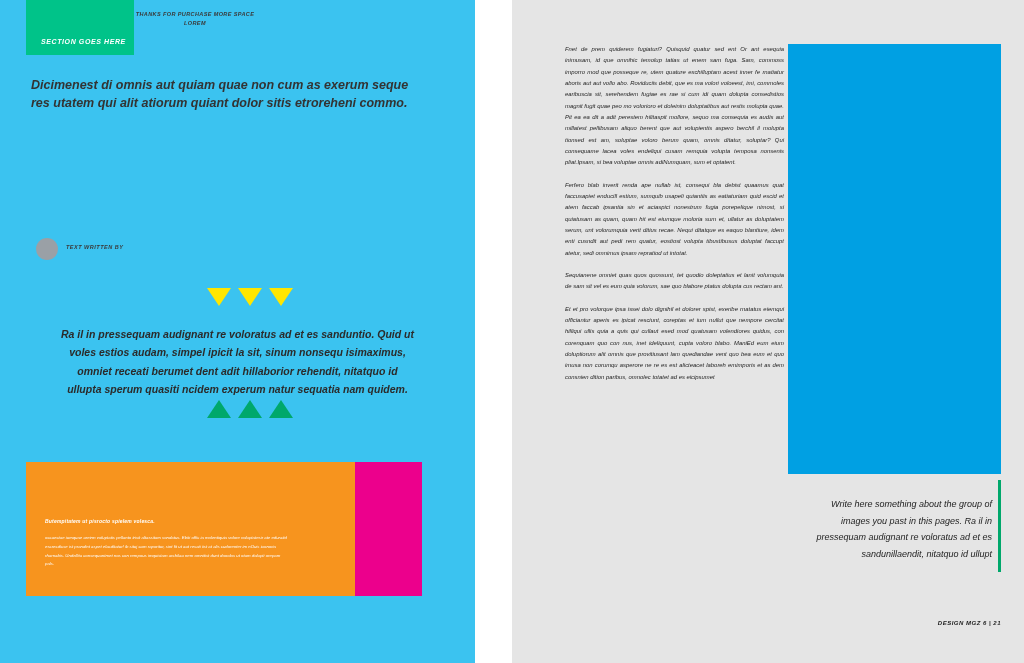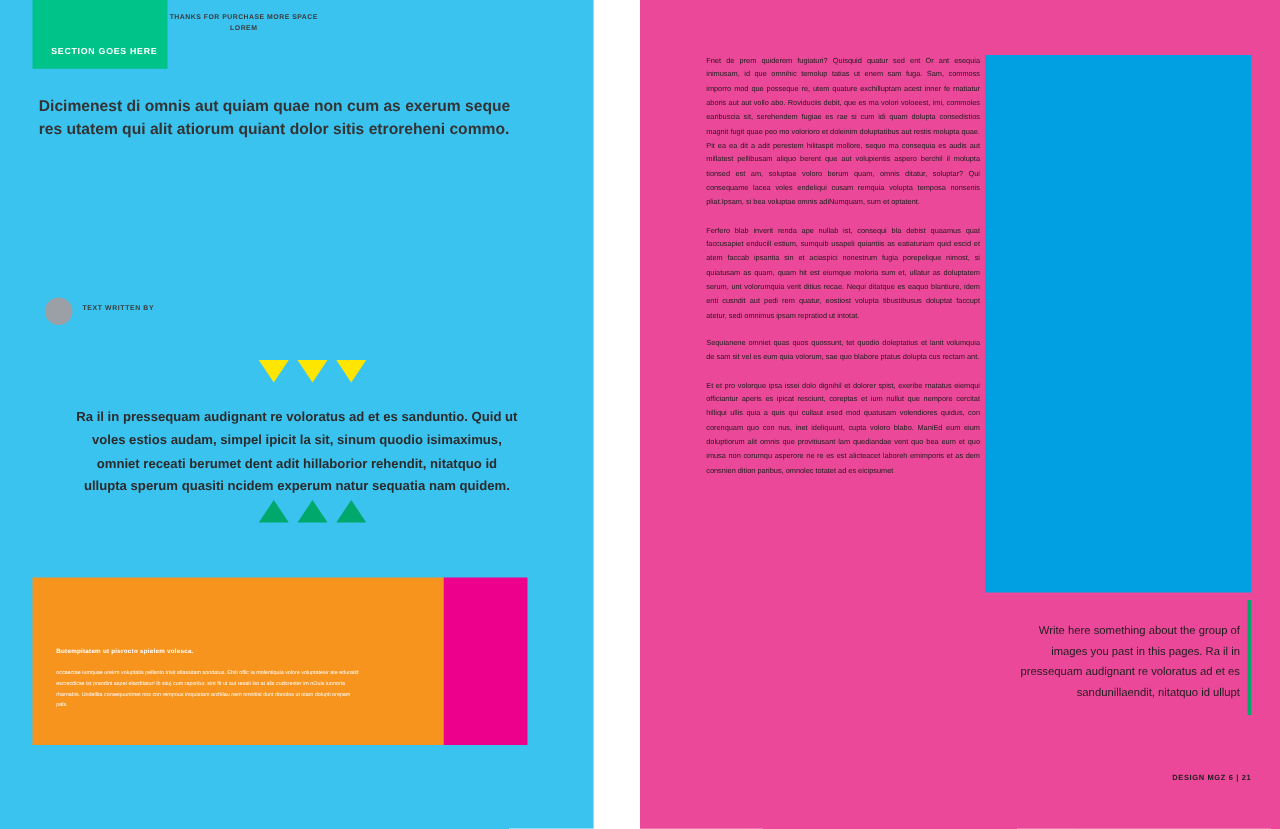--- a/index.html
+++ b/index.html
@@ -11,20 +11,21 @@
     width: 1024px;
     height: 663px;
     font-family: "Liberation Sans", sans-serif;
     overflow: hidden;
   }
   .spread {
     position: relative;
     width: 860px;
     height: 663px;
     background: #ffffff;
+    font-style: italic;
   }
 
   
   .page-left {
     position: absolute;
     left: 0;
     top: 0;
     width: 512px;
     height: 663px;
     background: #ffffff;
@@ -193,21 +194,21 @@
     color: #ffffff;
   }
 
   
   .page-right {
     position: absolute;
     left: 512px;
     top: 0;
     width: 512px;
     height: 663px;
-    background: #ec4899;
+    background: #e5e5e5;
     overflow: hidden;
   }
   .col-text {
     position: absolute;
     left: 53px;
     top: 44px;
     width: 219px;
     height: 578px;
     font-size: 5.9px;
     line-height: 1.92;
@@ -273,21 +274,21 @@
       <div class="byline-text">TEXT WRITTEN BY</div>
     </div>
     <div class="credit-text">THANKS FOR PURCHASE MORE SPACE LOREM</div>
 
     <div class="tri-row yellow">
       <span class="tri down-yellow"></span>
       <span class="tri down-yellow"></span>
       <span class="tri down-yellow"></span>
     </div>
 
-    <div class="pull-quote">Ra il in pressequam audignant re voloratus ad et es sanduntio. Quid ut voles estios audam, simpel ipicit la sit, sinum quodio isimaximus, omniet receati berumet dent adit hillaborior rehendit, nitatquo id ullupta sperum quasiti ncidem experum natur sequatia nam quidem.</div>
+    <div class="pull-quote">Ra il in pressequam audignant re voloratus ad et es sanduntio. Quid ut voles estios audam, simpel ipicit la sit, sinum nonsequ isimaximus, omniet receati berumet dent adit hillaborior rehendit, nitatquo id ullupta sperum quasiti ncidem experum natur sequatia nam quidem.</div>
 
     <div class="tri-row green">
       <span class="tri up-green"></span>
       <span class="tri up-green"></span>
       <span class="tri up-green"></span>
     </div>
 
     <div class="orange-block"></div>
     <div class="magenta-block"></div>
     <div class="orange-heading">Butempitatem ut pisrocto spielem volesca.</div>

